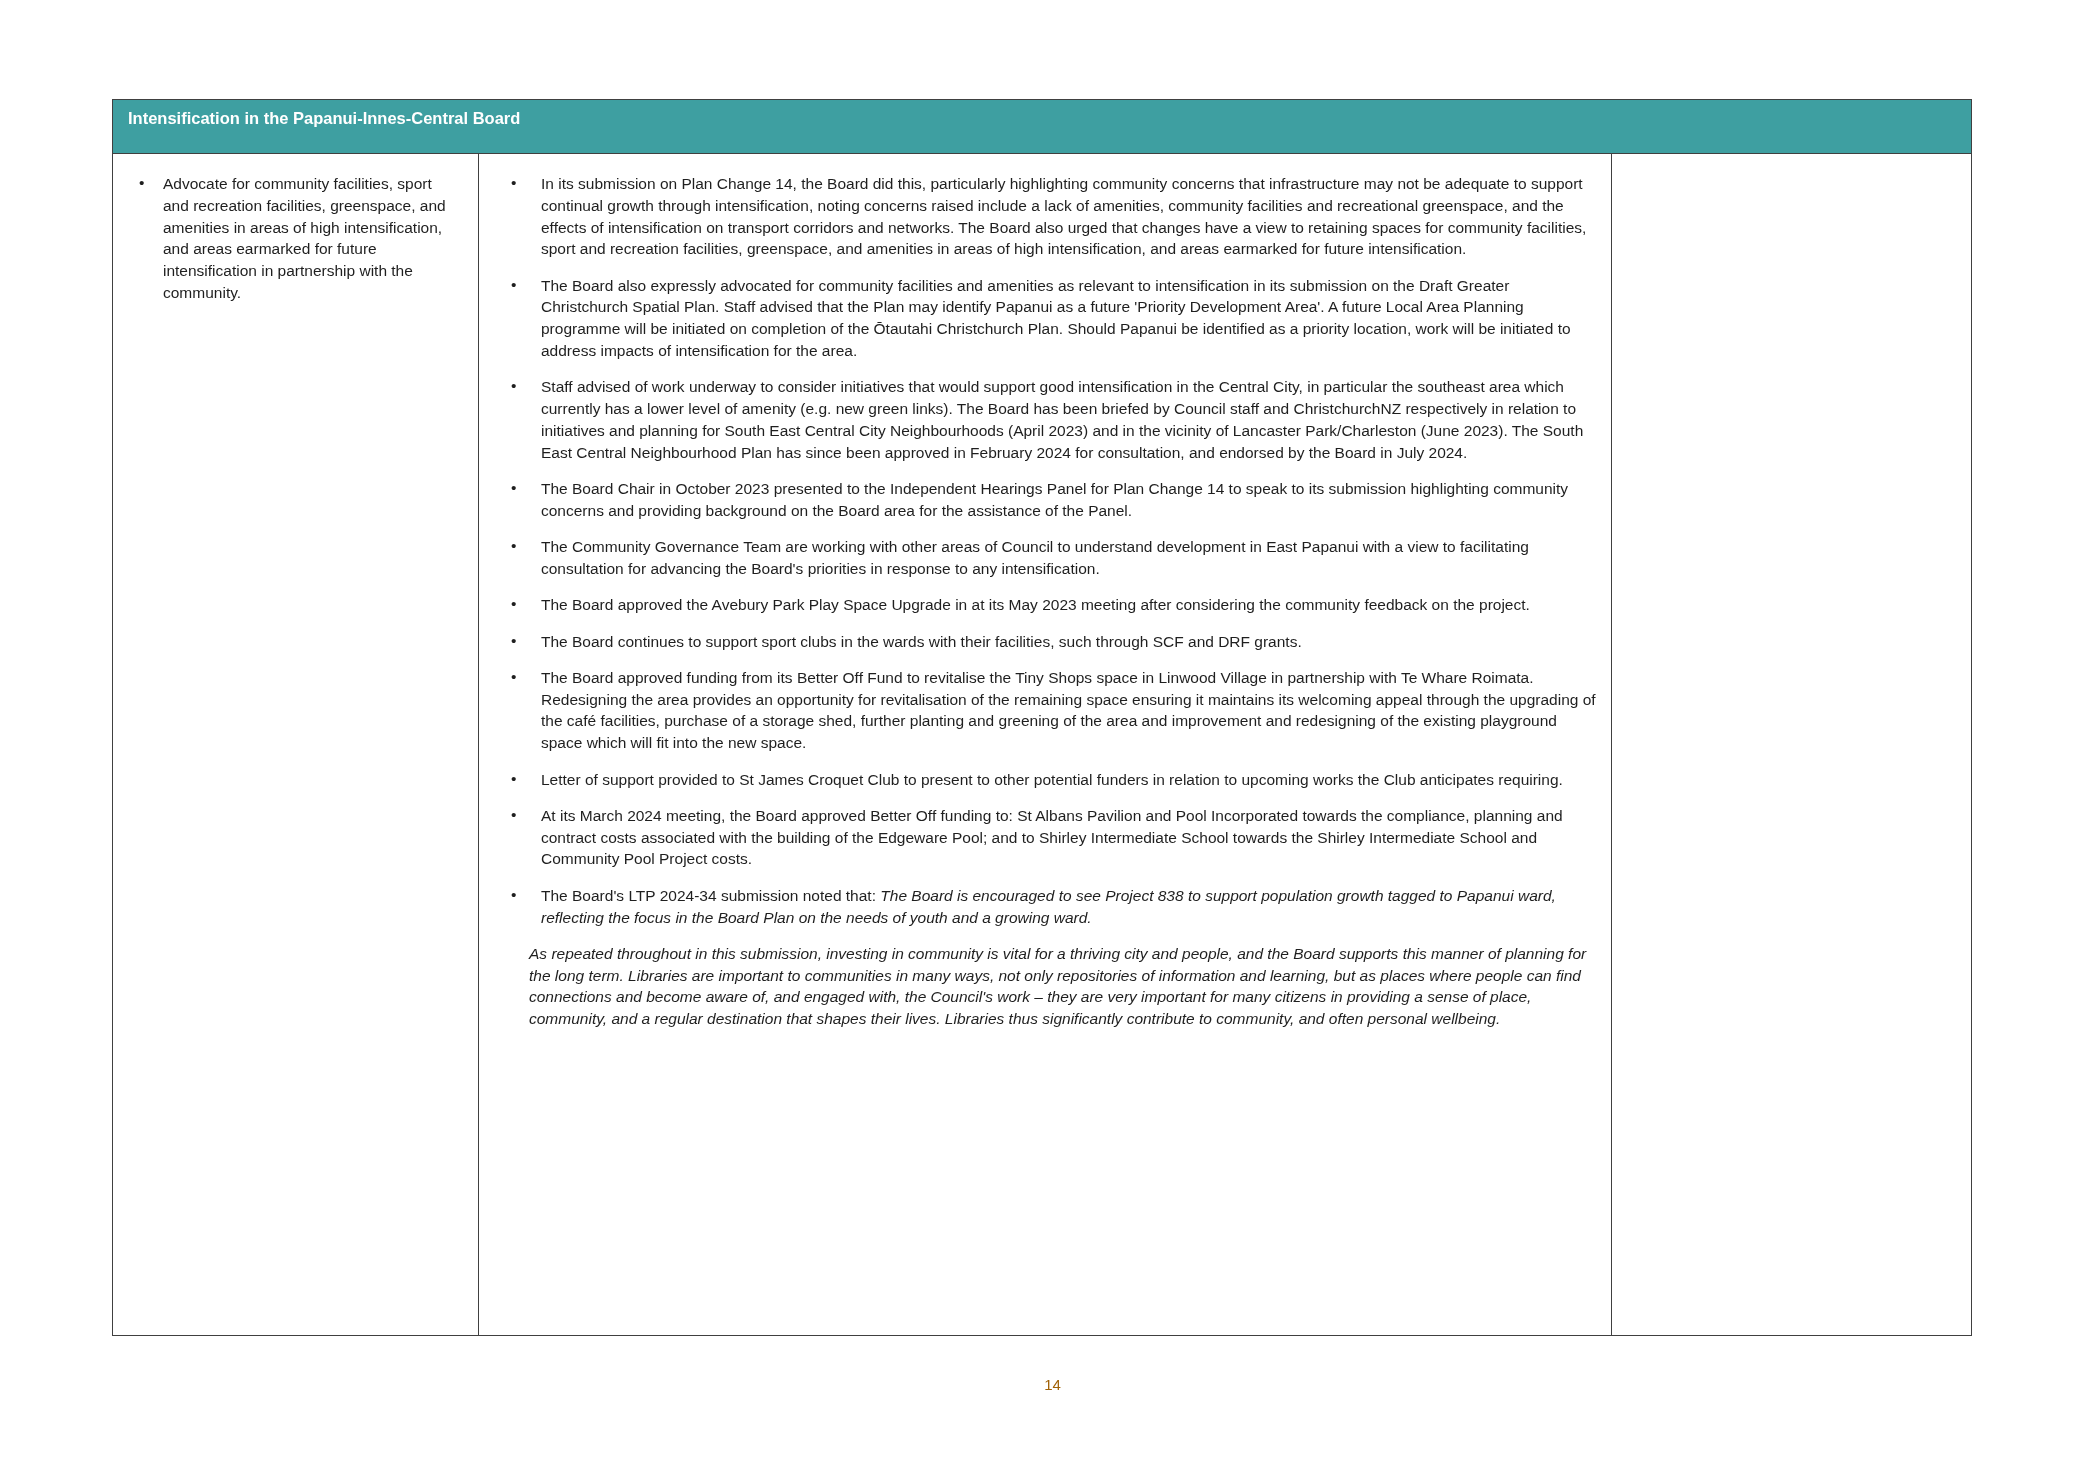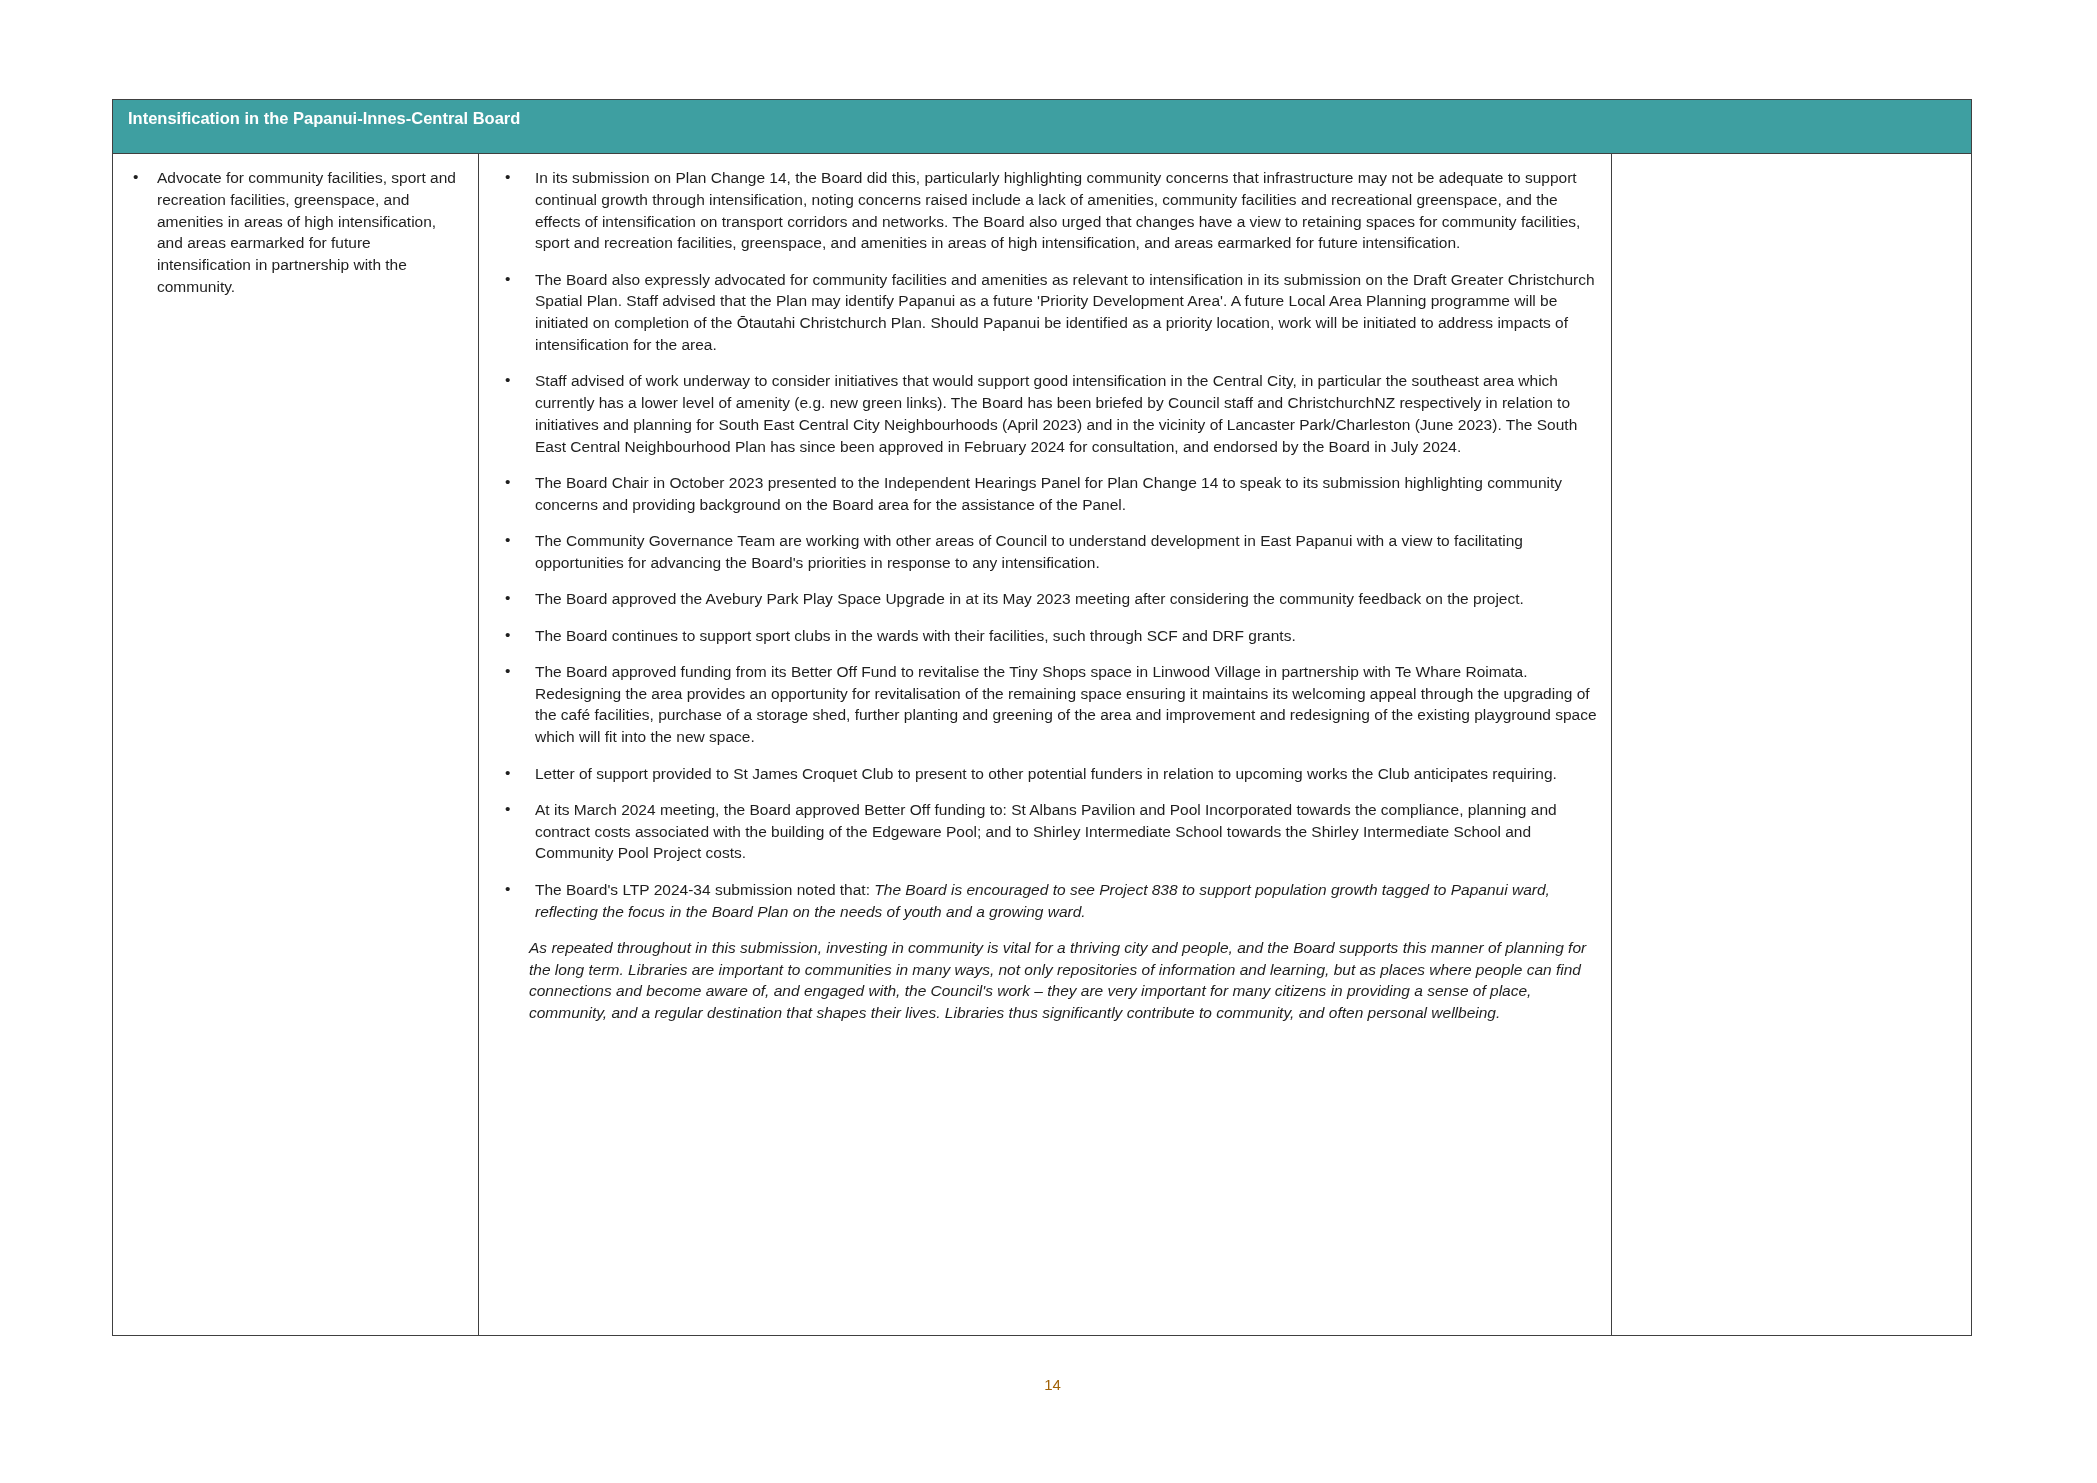--- a/index.html
+++ b/index.html
@@ -54,21 +54,21 @@
   .cell-mid {
     width: 1133px;
     border-right: 1px solid #404040;
     padding-left: 18px;
   }
   .cell-right {
     flex: 1;
   }
   ul.bullet-list {
     list-style: none;
-    margin: 6px;
+    margin: 12px;
     padding: 0;
   }
   ul.bullet-list li {
     position: relative;
     margin: 0 0 14.5px 0;
   }
   .cell-left ul.bullet-list li {
     padding-left: 26px;
   }
   .cell-mid ul.bullet-list li {
@@ -113,21 +113,21 @@
           <li>Advocate for community facilities, sport and recreation facilities, greenspace, and amenities in areas of high intensification, and areas earmarked for future intensification in partnership with the community.</li>
         </ul>
       </div>
 
       <div class="cell cell-mid">
         <ul class="bullet-list">
           <li>In its submission on Plan Change 14, the Board did this, particularly highlighting community concerns that infrastructure may not be adequate to support continual growth through intensification, noting concerns raised include a lack of amenities, community facilities and recreational greenspace, and the effects of intensification on transport corridors and networks. The Board also urged that changes have a view to retaining spaces for community facilities, sport and recreation facilities, greenspace, and amenities in areas of high intensification, and areas earmarked for future intensification.</li>
           <li>The Board also expressly advocated for community facilities and amenities as relevant to intensification in its submission on the Draft Greater Christchurch Spatial Plan. Staff advised that the Plan may identify Papanui as a future 'Priority Development Area'.  A future Local Area Planning programme will be initiated on completion of the Ōtautahi Christchurch Plan. Should Papanui be identified as a priority location, work will be initiated to address impacts of intensification for the area.</li>
           <li>Staff advised of work underway to consider initiatives that would support good intensification in the Central City, in particular the southeast area which currently has a lower level of amenity (e.g. new green links). The Board has been briefed by Council staff and ChristchurchNZ respectively in relation to initiatives and planning for South East Central City Neighbourhoods (April 2023) and in the vicinity of Lancaster Park/Charleston (June 2023). The South East Central Neighbourhood Plan has since been approved in February 2024 for consultation, and endorsed by the Board in July 2024.</li>
           <li>The Board Chair in October 2023 presented to the Independent Hearings Panel for Plan Change 14 to speak to its submission highlighting community concerns and providing background on the Board area for the assistance of the Panel.</li>
-          <li>The Community Governance Team are working with other areas of Council to understand development in East Papanui with a view to facilitating opportunities for advancing the Board's priorities in response to any intensification.</li>
+          <li>The Community Governance Team are working with other areas of Council to understand development in East Papanui with a view to facilitating consultation for advancing the Board's priorities in response to any intensification.</li>
           <li>The Board approved the Avebury Park Play Space Upgrade in at its May 2023 meeting after considering the community feedback on the project.</li>
           <li>The Board continues to support sport clubs in the wards with their facilities, such through SCF and DRF grants.</li>
           <li>The Board approved funding from its Better Off Fund to revitalise the Tiny Shops space in Linwood Village in partnership with Te Whare Roimata.  Redesigning the area provides an opportunity for revitalisation of the remaining space ensuring it maintains its welcoming appeal through the upgrading of the café facilities, purchase of a storage shed, further planting and greening of the area and improvement and redesigning of the existing playground space which will fit into the new space.</li>
           <li>Letter of support provided to St James Croquet Club to present to other potential funders in relation to upcoming works the Club anticipates requiring.</li>
           <li>At its March 2024 meeting, the Board approved Better Off funding to: St Albans Pavilion and Pool Incorporated towards the compliance, planning and contract costs associated with the building of the Edgeware Pool; and to Shirley Intermediate School towards the Shirley Intermediate School and Community Pool Project costs.</li>
           <li>
             <span>The Board's LTP 2024-34 submission noted that: </span><span class="italic-seg">The Board is encouraged to see Project 838 to support population growth tagged to Papanui ward, reflecting the focus in the Board Plan on the needs of youth and a growing ward.</span>
           </li>
         </ul>
         <p class="cont-paragraph">As repeated throughout in this submission, investing in community is vital for a thriving city and people, and the Board supports this manner of planning for the long term. Libraries are important to communities in many ways, not only repositories of information and learning, but as places where people can find connections and become aware of, and engaged with, the Council's work – they are very important for many citizens in providing a sense of place, community, and a regular destination that shapes their lives. Libraries thus significantly contribute to community, and often personal wellbeing.</p>

